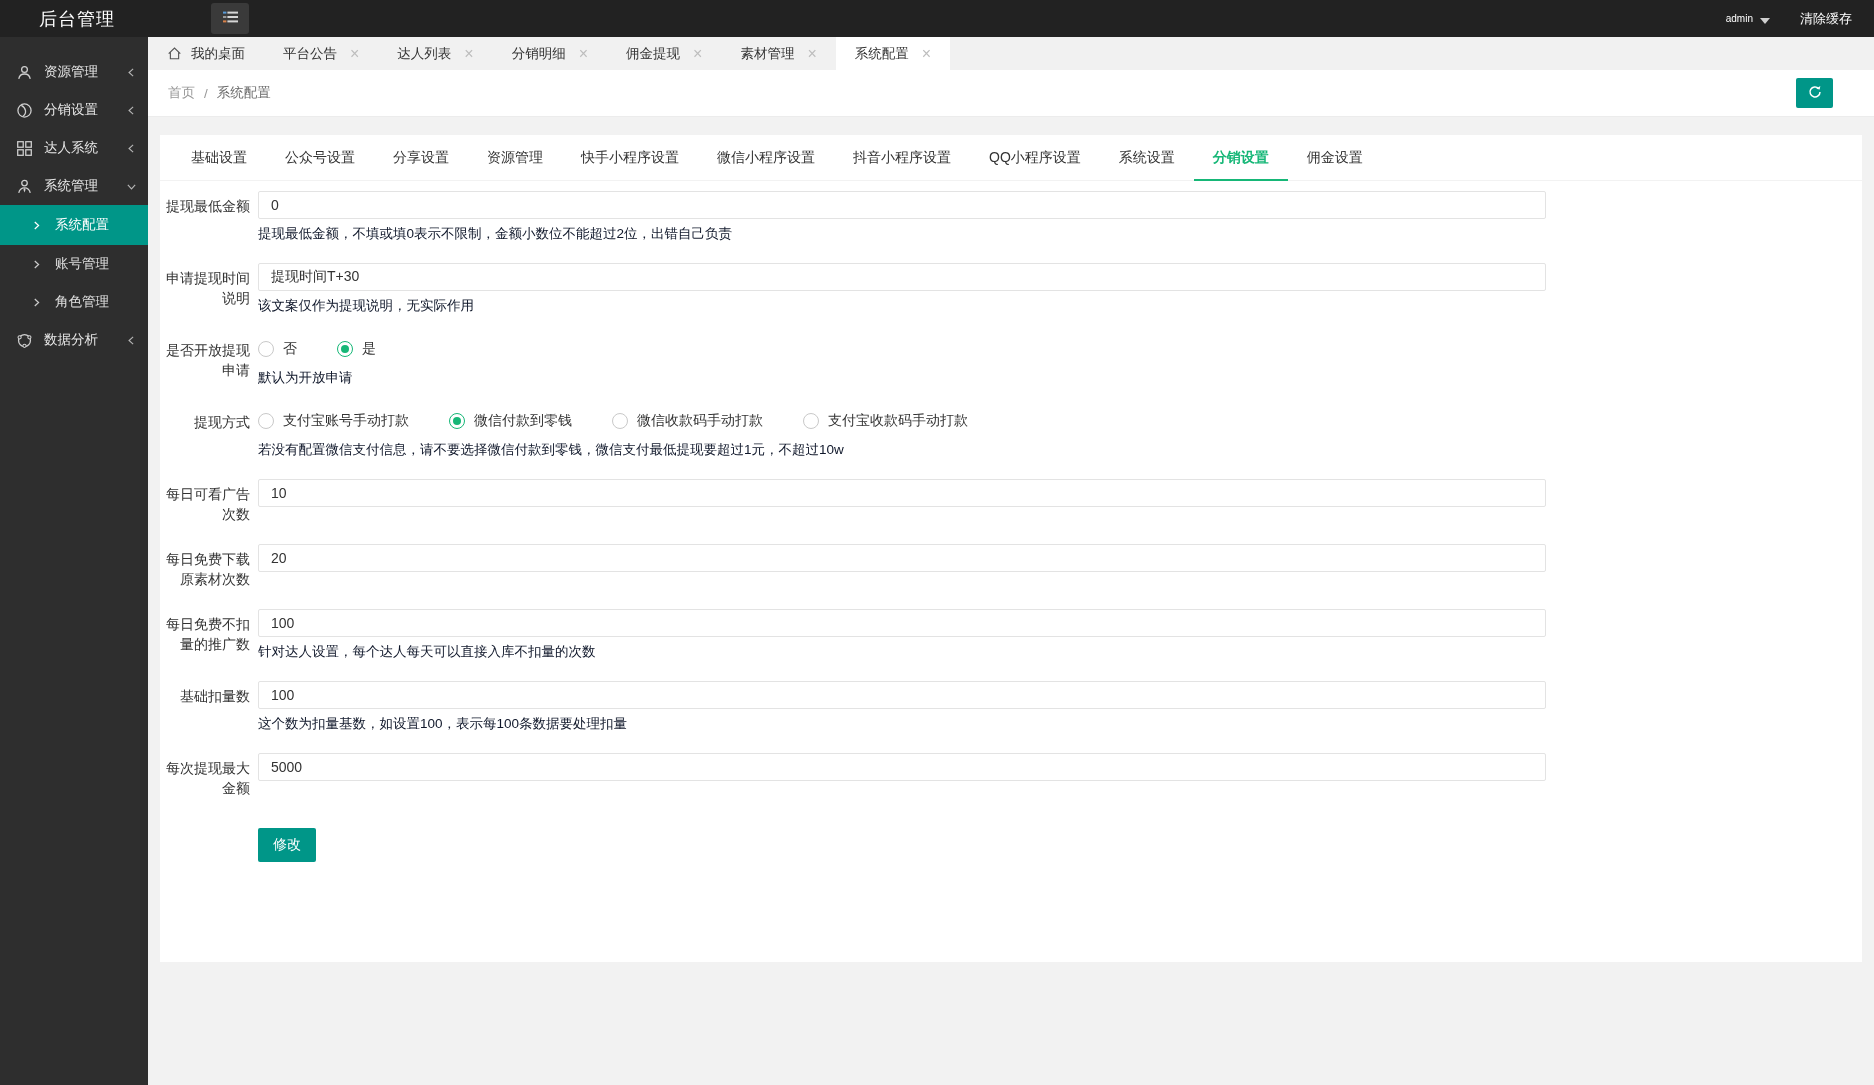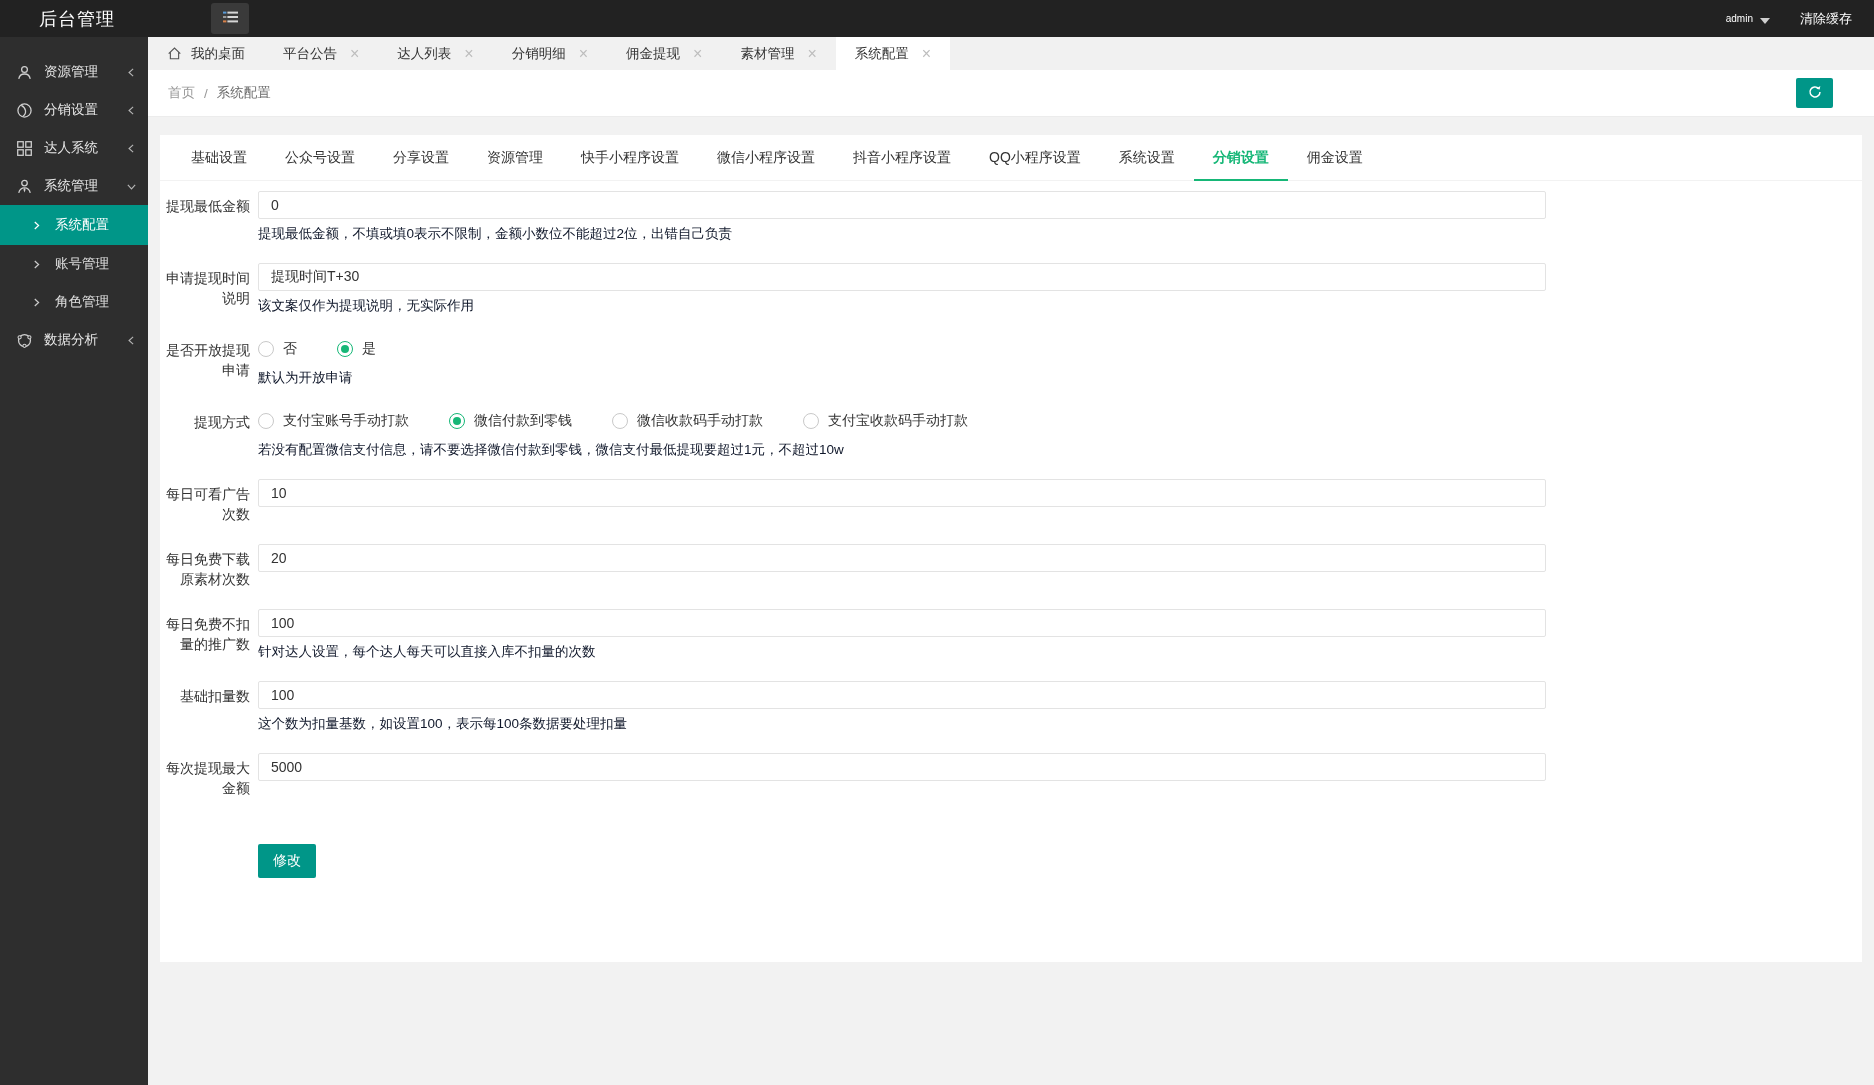--- a/index.html
+++ b/index.html
@@ -50,21 +50,21 @@
   .frow{display:flex;margin-bottom:20px;}
   .flabel{width:90px;min-width:90px;text-align:right;font-size:14px;color:#333;line-height:20px;padding-top:5px;}
   .fctrl{margin-left:8px;display:flex;flex-direction:column;}
   .finput{width:1288px;height:28px;border:1px solid #e3e3e3;border-radius:2px;padding:0 12px;font-size:14px;color:#333;box-sizing:border-box;background:#fff;outline:none;}
   .fhint{color:#0f172a;font-size:13.5px;margin-top:6px;line-height:18px;}
   .rgroup{display:flex;align-items:center;height:28px;}
   .ropt{display:flex;align-items:center;margin-right:40px;font-size:14px;color:#333;cursor:pointer;}
   .rdot{width:16px;height:16px;border:1px solid #c9c9c9;border-radius:50%;margin-right:9px;position:relative;box-sizing:border-box;background:#fff;}
   .rdot.sel{border-color:#16b777;}
   .rdot.sel::after{content:"";position:absolute;left:3px;top:3px;right:3px;bottom:3px;background:#16b777;border-radius:50%;}
-  .submitbtn{margin:26px 0 0 98px;background:#009688;color:#fff;border:none;border-radius:2px;height:34px;padding:0 15px;font-size:14px;cursor:pointer;}
+  .submitbtn{margin:10px 0 0 98px;background:#009688;color:#fff;border:none;border-radius:2px;height:34px;padding:0 15px;font-size:14px;cursor:pointer;}
 </style>
 </head>
 <body>
 
 <div class="app">
 
   <div class="hdr">
     <div class="logo">后台管理</div>
     <div class="hamburger">
       <span>

